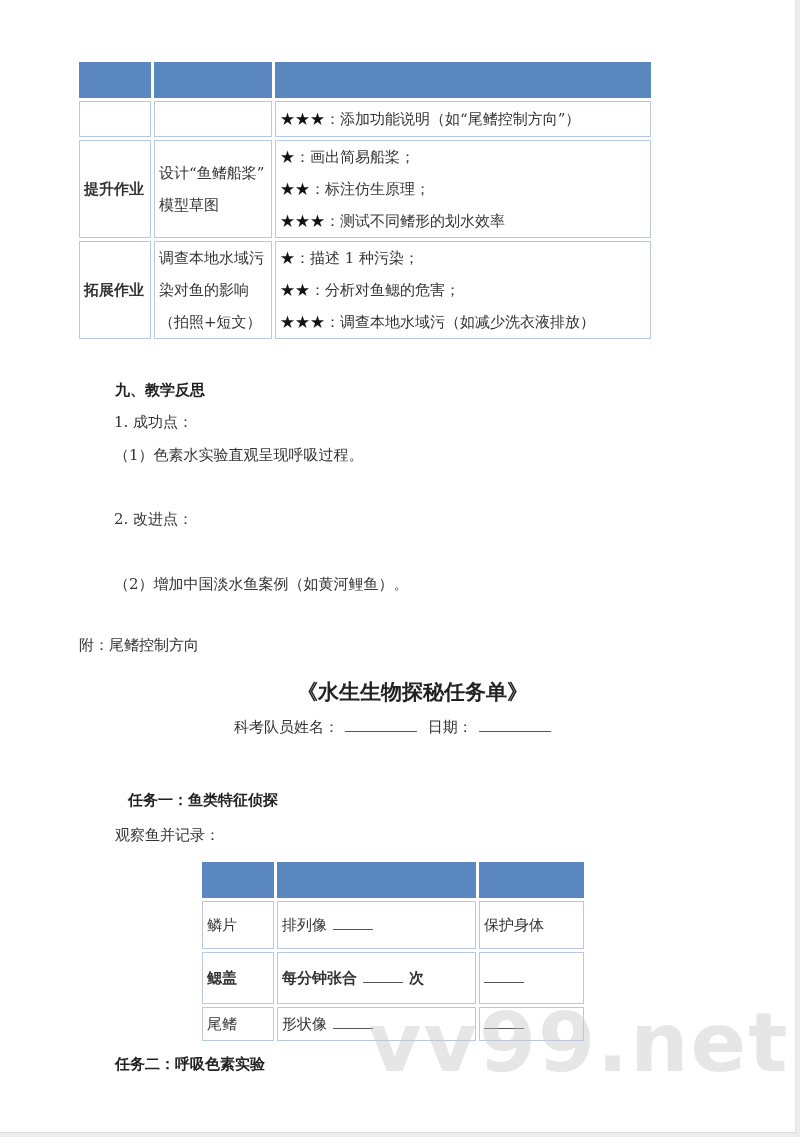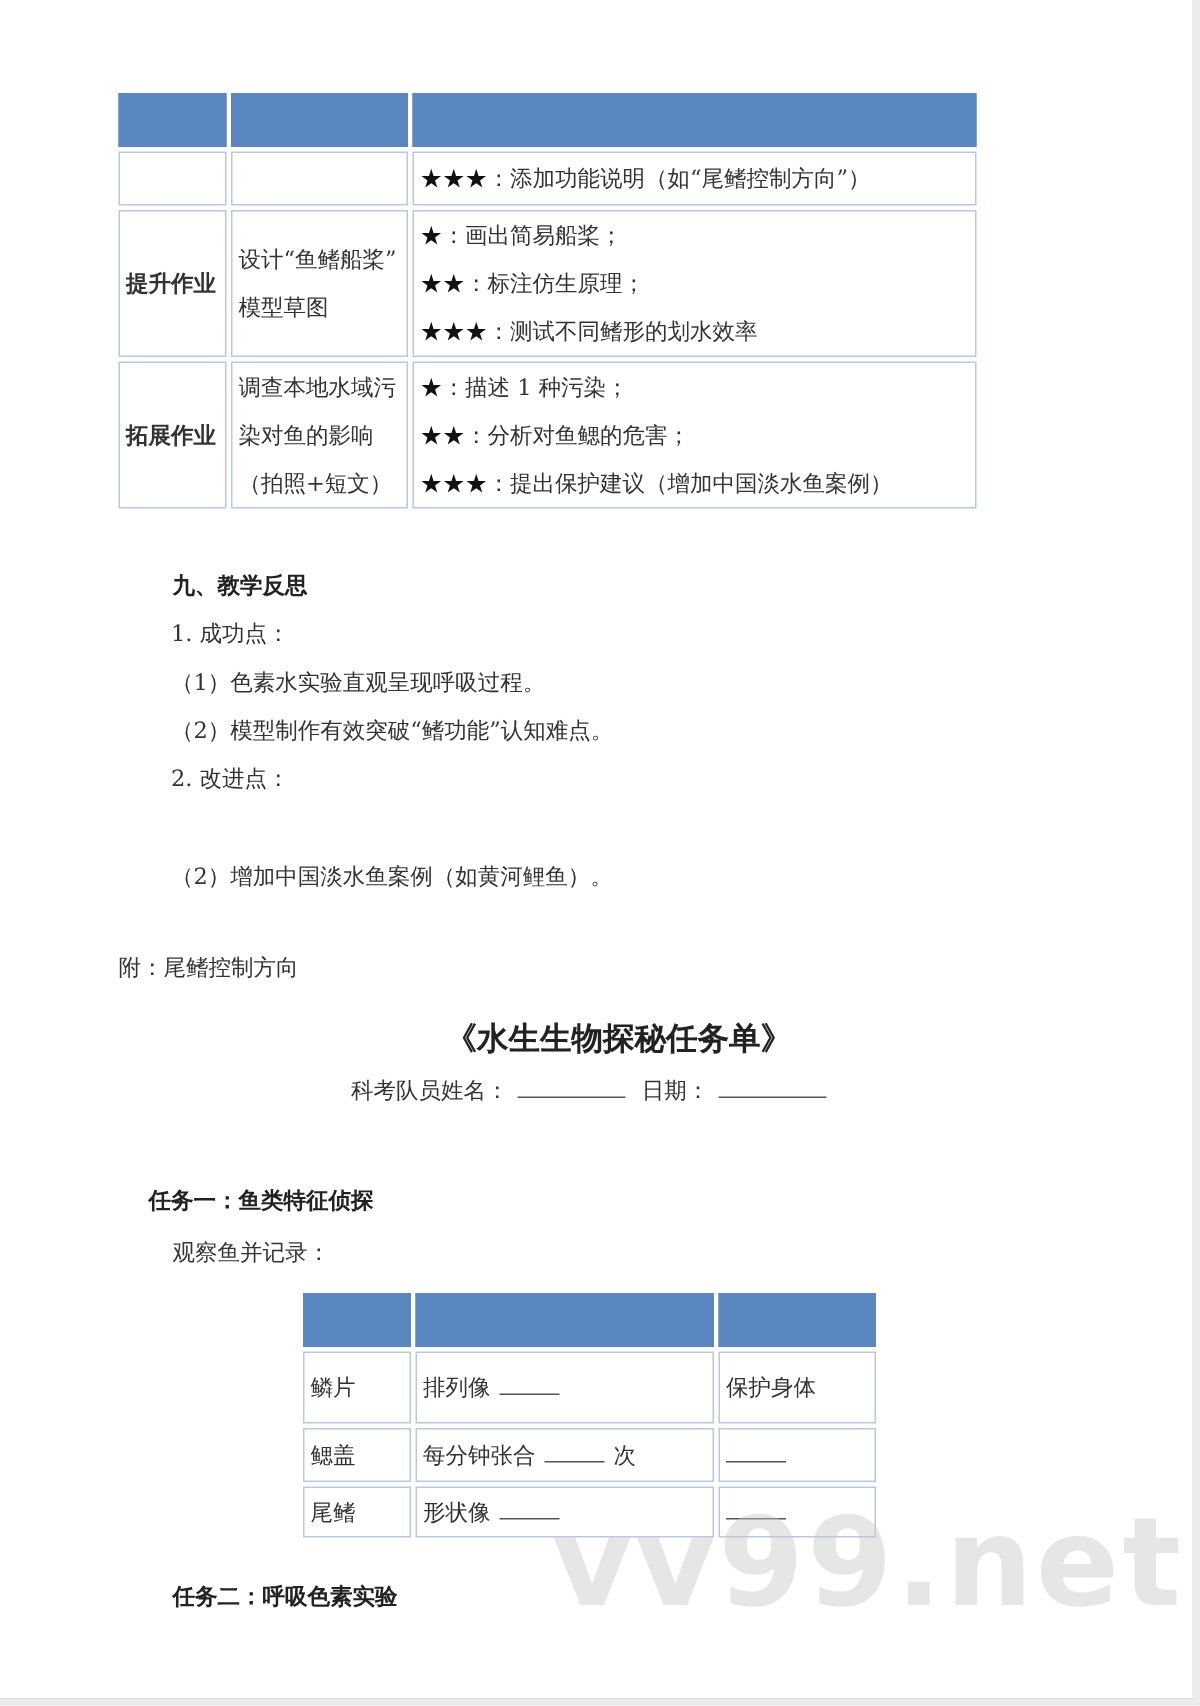--- a/index.html
+++ b/index.html
@@ -76,61 +76,60 @@
     <tr style="height:98px;">
       <td class="bold">拓展作业</td>
       <td>
         <div>调查本地水域污</div>
         <div>染对鱼的影响</div>
         <div>（拍照+短文）</div>
       </td>
       <td>
         <div class="star-line"><span class="star">★</span><span>：描述 1 种污染；</span></div>
         <div class="star-line"><span class="star">★★</span><span>：分析对鱼鳃的危害；</span></div>
-        <div class="star-line"><span class="star">★★★</span><span>：提出保护建议（增加中国淡水鱼案例）</span></div>
+        <div class="star-line"><span class="star">★★★</span><span>：调查本地水域污（如减少洗衣液排放）</span></div>
       </td>
     </tr>
   </tbody>
     </table>
 
   <div class="abs heading" style="left:115px; top:381px;text-align:center;">九、教学反思</div>
   <div class="abs text" style="left:114px; top:413px;">1. 成功点：</div>
   <div class="abs text" style="left:114px; top:446px;">（1）色素水实验直观呈现呼吸过程。</div>
-  <div class="abs text" style="left:114px; top:478px;">（2）模型制作有效突破“鳍功能”认知难点。</div>
   <div class="abs text" style="left:114px; top:510px;">2. 改进点：</div>
   <div class="abs text" style="left:114px; top:575px;">（2）增加中国淡水鱼案例（如黄河鲤鱼）。</div>
 
   <div class="abs text" style="left:79px; top:636px;">附：尾鳍控制方向</div>
   <div class="abs title center" style="left:0; width:795px; top:678px; padding-left:30px; box-sizing:border-box;font-family:Liberation Mono, monospace;">《水生生物探秘任务单》</div>
   <div class="abs text" style="left:234px; top:718px;">
     <span>科考队员姓名：</span><span class="blank" style="width:72px;"></span>
     <span>日期：</span><span class="blank" style="width:72px;"></span>
   </div>
 
-  <div class="abs heading" style="left:99px; top:791px;text-align:center;">任务一：鱼类特征侦探</div>
+  <div class="abs heading" style="left:128px; top:791px;text-align:center;">任务一：鱼类特征侦探</div>
   <div class="abs text" style="left:115px; top:826px;">观察鱼并记录：</div>
 
   <table class="grid" style="left:199px; top:859px; width:388px;">
     <colgroup>
         <col style="width:72px">
         <col style="width:199px">
         <col>
       </colgroup>
     <tbody>
         <tr class="head" style="height:36px;">
       <td></td>
       <td></td>
       <td></td>
     </tr>
     <tr style="height:48px;">
       <td>鳞片</td>
       <td><span>排列像</span><span class="blank" style="width:40px;"></span></td>
       <td>保护身体</td>
     </tr>
-    <tr style="height:36px;">
+    <tr style="height:52px;font-weight:bold;">
       <td>鳃盖</td>
       <td><span>每分钟张合</span><span class="blank" style="width:40px;"></span><span>次</span></td>
       <td><span class="blank" style="width:40px; margin-left:0;"></span></td>
     </tr>
     <tr style="height:32px;">
       <td>尾鳍</td>
       <td><span>形状像</span><span class="blank" style="width:40px;"></span></td>
       <td><span class="blank" style="width:40px; margin-left:0;"></span></td>
     </tr>
   </tbody>

